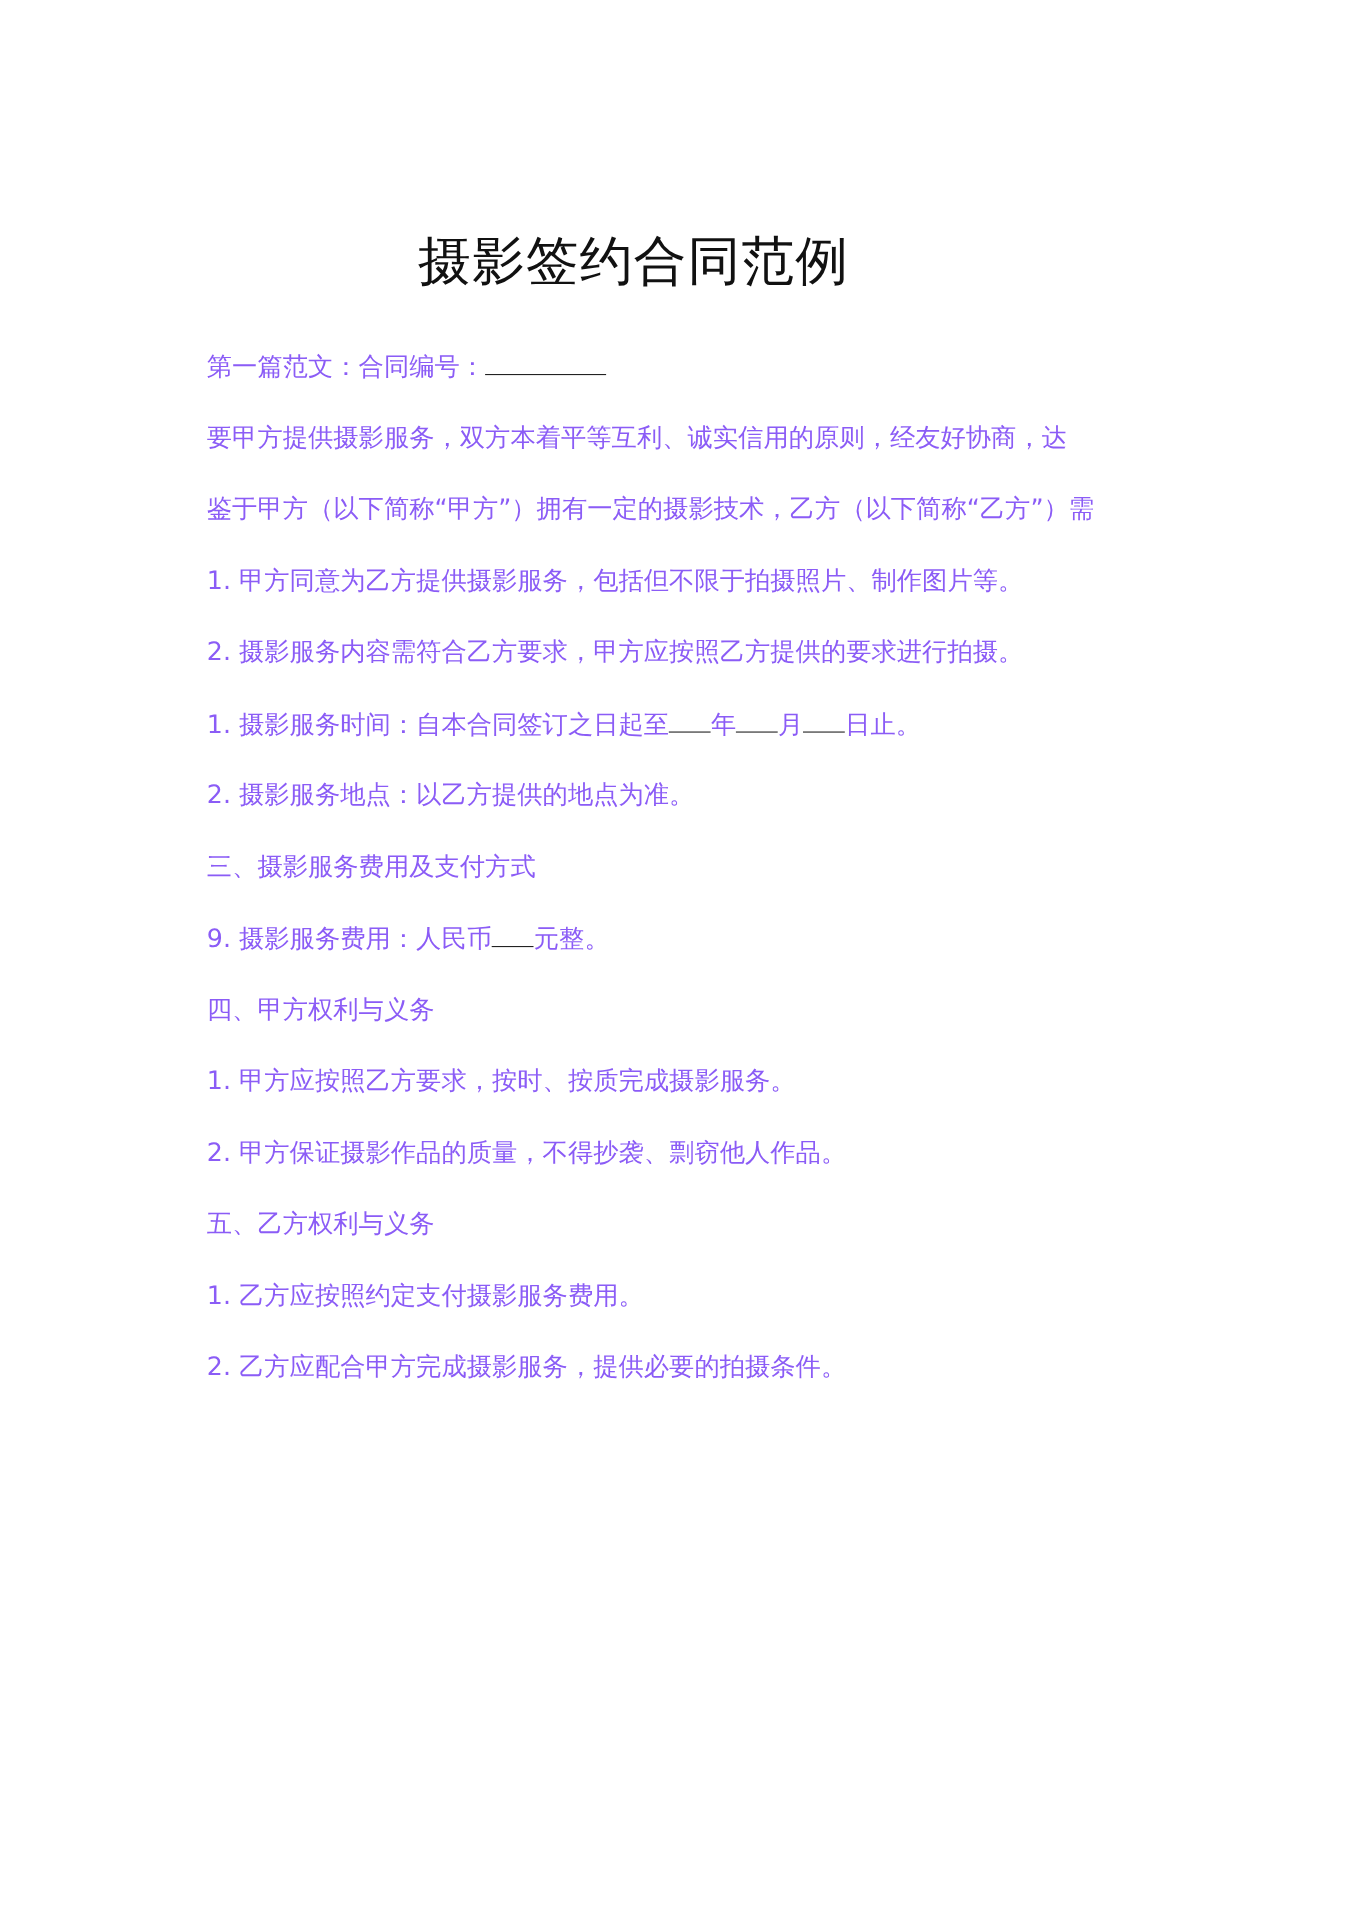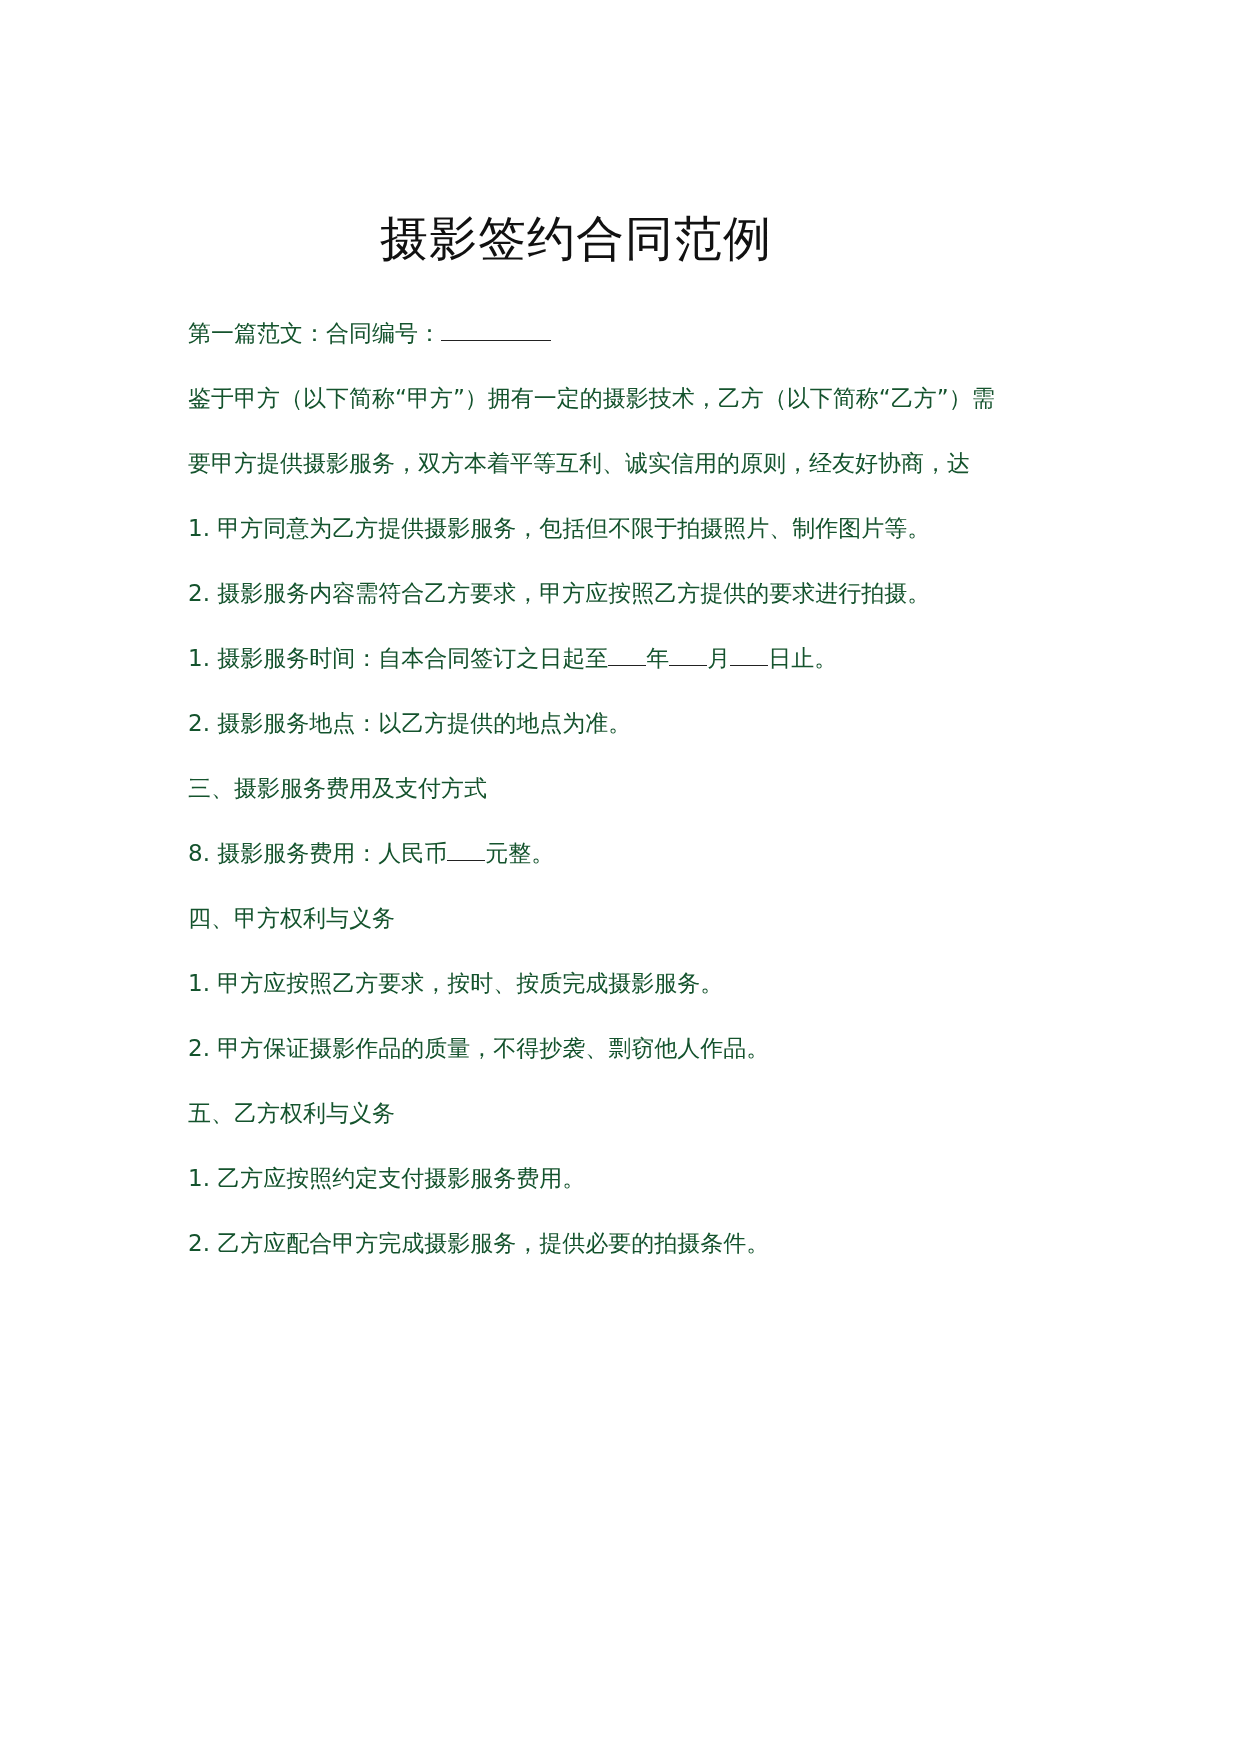--- a/index.html
+++ b/index.html
@@ -2,50 +2,50 @@
 <html><head>
 <meta charset="utf-8">
 <style>
   html, body { margin: 0; padding: 0; background: #ffffff; }
   body { width: 1240px; height: 1753px; position: relative; overflow: hidden;
          font-family: "DejaVu Sans", "Liberation Sans", sans-serif; color: #1a1a1a; }
   .page { position: absolute; left: 0; top: 0; width: 1240px; height: 1753px; background: #fff; }
   .title { position: absolute; left: 0; width: 1152px; top: 208px; text-align: center;
            font-size: 48px; line-height: 60px; font-weight: normal; color: #111; letter-spacing: 1px; }
   .body { position: absolute; left: 188px; top: 318px; width: 880px; }
-  .line { font-size: 23px; line-height: 30px; height: 65px; white-space: nowrap; color: #14532d; }
+  .line { font-size: 23px; line-height: 30px; height: 65px; white-space: nowrap; color: #8b5cf6; }
   .blank { display: inline-block; border-bottom: 1.5px solid #222; height: 22px; vertical-align: baseline; }
   .b-long { width: 110px; }
   .b-short { width: 38px; }
 </style>
 </head>
 <body>
 
 <div class="page">
   <div class="title">摄影签约合同范例</div>
 
   <div class="body">
     <div class="line">
       <span>第一篇范文：合同编号：</span><span class="blank b-long"></span>
     </div>
 
+    <div class="line">要甲方提供摄影服务，双方本着平等互利、诚实信用的原则，经友好协商，达</div>
     <div class="line">鉴于甲方（以下简称“甲方”）拥有一定的摄影技术，乙方（以下简称“乙方”）需</div>
-    <div class="line">要甲方提供摄影服务，双方本着平等互利、诚实信用的原则，经友好协商，达</div>
 
     <div class="line">1. 甲方同意为乙方提供摄影服务，包括但不限于拍摄照片、制作图片等。</div>
     <div class="line">2. 摄影服务内容需符合乙方要求，甲方应按照乙方提供的要求进行拍摄。</div>
 
     <div class="line">
       <span>1. 摄影服务时间：自本合同签订之日起至</span><span class="blank b-short"></span><span>年</span><span class="blank b-short"></span><span>月</span><span class="blank b-short"></span><span>日止。</span>
     </div>
     <div class="line">2. 摄影服务地点：以乙方提供的地点为准。</div>
 
     <div class="line">三、摄影服务费用及支付方式</div>
     <div class="line">
-      <span>8. 摄影服务费用：人民币</span><span class="blank b-short"></span><span>元整。</span>
+      <span>9. 摄影服务费用：人民币</span><span class="blank b-short"></span><span>元整。</span>
     </div>
 
     <div class="line">四、甲方权利与义务</div>
     <div class="line">1. 甲方应按照乙方要求，按时、按质完成摄影服务。</div>
     <div class="line">2. 甲方保证摄影作品的质量，不得抄袭、剽窃他人作品。</div>
 
     <div class="line">五、乙方权利与义务</div>
     <div class="line">1. 乙方应按照约定支付摄影服务费用。</div>
     <div class="line">2. 乙方应配合甲方完成摄影服务，提供必要的拍摄条件。</div>
   </div>

